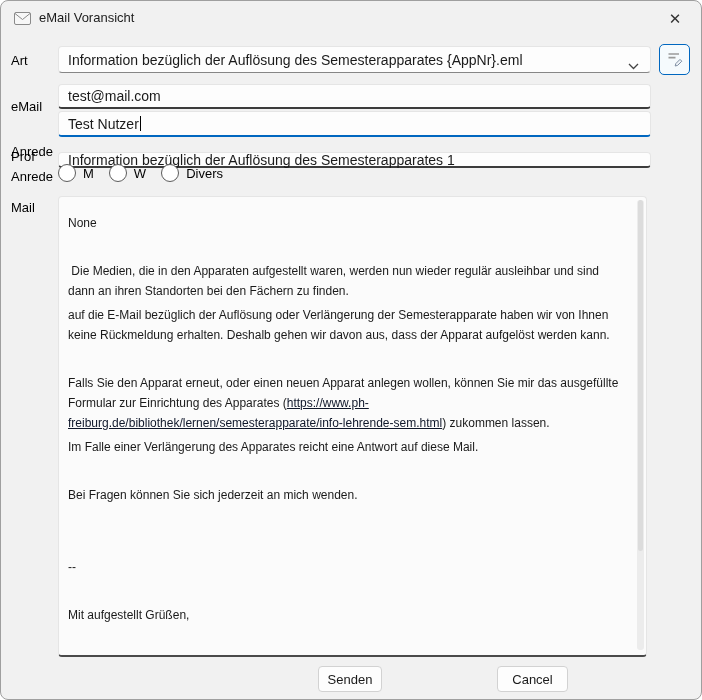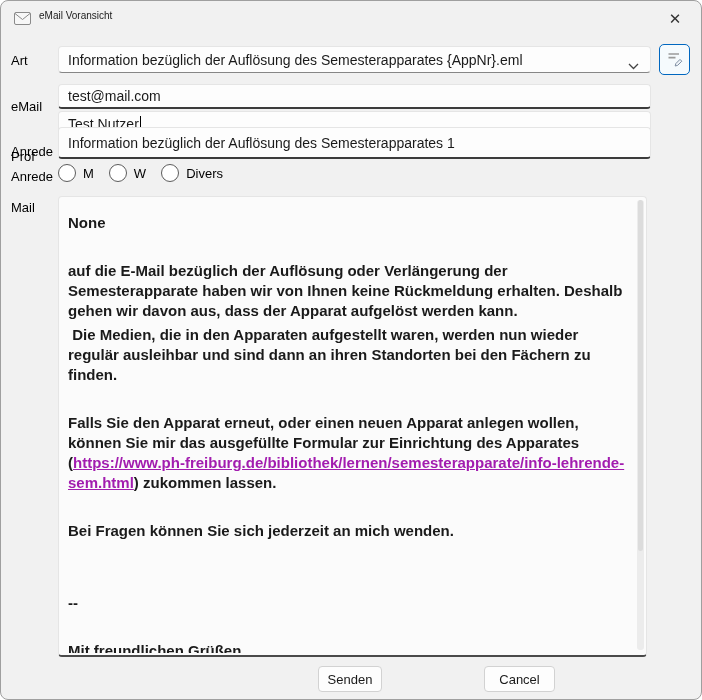--- a/index.html
+++ b/index.html
@@ -4,21 +4,21 @@
 <style>
   html,body{margin:0;padding:0;background:#ffffff;}
   .window{
     position:relative;width:702px;height:700px;box-sizing:border-box;
     background:#f1f1f1;border:1px solid #9f9f9f;border-radius:8px;overflow:hidden;
     font-family:"Liberation Sans",sans-serif;color:#1a1a1a;
   }
   
   .titlebar{position:absolute;left:0;top:0;right:0;height:34px;}
   .mail-icon{position:absolute;left:13px;top:10px;}
-  .win-title{position:absolute;left:38px;top:9px;font-size:10px;color:#1b1b1b;}
+  .win-title{position:absolute;left:38px;top:9px;font-size:13px;color:#1b1b1b;}
   .close-btn{
     position:absolute;right:10px;top:5px;width:32px;height:26px;
     display:flex;align-items:center;justify-content:center;
     font-size:15px;color:#333;cursor:default;background:transparent;border:none;
   }
   
   .lbl{position:absolute;font-size:13px;color:#000;}
   .lbl-art{left:10px;top:52px;}
   .lbl-email{left:10px;top:89px;margin-top:9px;}
   .lbl-prof{left:10px;top:116px;margin-top:32px;}
@@ -33,54 +33,54 @@
   }
   .combo{top:45px;height:27px;border-bottom:1px solid #868686;padding-right:30px;}
   .combo .chevron{position:absolute;right:11px;top:10px;}
   .edit-btn{
     position:absolute;left:658px;top:43px;width:31px;height:31px;box-sizing:border-box;
     background:#f5fafd;border:1px solid #0067c0;border-radius:5px;
     display:flex;align-items:center;justify-content:center;padding:0;
   }
   .inp-email{top:83px;height:25px;border-bottom:2px solid #3c3c3c;text-align:right;}
   .inp-prof{top:110px;height:26px;border-bottom:2px solid #0067c0;}
-  .inp-betreff{top:126px;height:32px;border-bottom:2px solid #3c3c3c;}
+  .inp-betreff{top:151px;height:16px;border-bottom:2px solid #3c3c3c;}
   .caret{display:inline-block;width:1px;height:15px;background:#000;margin-left:1px;vertical-align:middle;}
   
   .radio-group{position:absolute;left:57px;top:163px;display:flex;align-items:center;}
   .radio-item{display:flex;align-items:center;margin-right:15px;}
   .radio-circle{
     width:18px;height:18px;border:1px solid #5c5c5c;border-radius:50%;
     background:#fff;box-sizing:border-box;margin-right:7px;
   }
   .radio-label{font-size:13px;color:#000;}
   
   .mailbox{
     position:absolute;left:57px;top:195px;width:589px;height:461px;box-sizing:border-box;
     background:#fbfbfb;border:1px solid #e5e5e5;border-bottom:2px solid #4a4a4a;
     border-radius:4px;overflow:hidden;
   }
   .mail-inner{position:absolute;left:0;top:0;right:16px;bottom:2px;padding:16px 4px 0 9px;overflow:hidden;}
-  .mail-line{min-height:20px;line-height:20px;margin-bottom:4px;white-space:pre-wrap;font-size:15px;color:#1a1a1a;font-weight:bold;}
+  .mail-line{min-height:20px;line-height:20px;margin-bottom:4px;white-space:pre-wrap;font-size:12px;color:#1a1a1a;}
   .mail-line:last-child{margin-bottom:0;}
-  .mail-link{color:#a21caf;text-decoration:underline;cursor:pointer;}
+  .mail-link{color:#0f172a;text-decoration:underline;cursor:pointer;}
   .scrollbar-track{
     position:absolute;right:2px;top:3px;bottom:5px;width:7px;
     background:#ececec;border-radius:3px;
   }
   .scrollbar-thumb{position:absolute;left:1px;right:1px;top:0;height:78%;background:#dcdcdc;border-radius:3px;}
   
   .btn{
     position:absolute;top:665px;height:24px;box-sizing:border-box;
     background:#fdfdfd;border:1px solid #d2d2d2;border-radius:4px;
     font-size:13px;color:#1a1a1a;display:flex;align-items:center;justify-content:center;
     font-family:"Liberation Sans",sans-serif;padding:12px;
   }
   .btn-send{left:317px;width:64px;}
-  .btn-cancel{left:483px;width:71px;}
+  .btn-cancel{left:496px;width:71px;}
 </style>
 </head>
 <body>
 
 <div class="window">
 
   <div class="titlebar">
     <span class="mail-icon">
       <svg width="17" height="13" viewBox="0 0 17 13">
         <rect x="0.5" y="0.5" width="16" height="12" rx="1.5" fill="#f7f7f7" stroke="#8a8a8a"></rect>
@@ -140,31 +140,32 @@
         <span class="radio-circle"></span>
         <span class="radio-label">Divers</span>
       </span>
     </div>
 
   <span class="lbl lbl-mail">Mail</span>
   <div class="mailbox">
     <div class="mail-inner">
         <div class="mail-line">None</div>
         <div class="mail-line">&nbsp;</div>
+        <div class="mail-line"> Die Medien, die in den Apparaten aufgestellt waren, werden nun wieder regulär ausleihbar und sind dann an ihren Standorten bei den Fächern zu finden.</div>
         <div class="mail-line">auf die E-Mail bezüglich der Auflösung oder Verlängerung der Semesterapparate haben wir von Ihnen keine Rückmeldung erhalten. Deshalb gehen wir davon aus, dass der Apparat aufgelöst werden kann.</div>
-        <div class="mail-line"> Die Medien, die in den Apparaten aufgestellt waren, werden nun wieder regulär ausleihbar und sind dann an ihren Standorten bei den Fächern zu finden.</div>
         <div class="mail-line">&nbsp;</div>
         <div class="mail-line">Falls Sie den Apparat erneut, oder einen neuen Apparat anlegen wollen, können Sie mir das ausgefüllte Formular zur Einrichtung des Apparates (<a class="mail-link">https://www.ph-freiburg.de/bibliothek/lernen/semesterapparate/info-lehrende-sem.html</a>) zukommen lassen.</div>
+        <div class="mail-line">Im Falle einer Verlängerung des Apparates reicht eine Antwort auf diese Mail.</div>
         <div class="mail-line">&nbsp;</div>
         <div class="mail-line">Bei Fragen können Sie sich jederzeit an mich wenden.</div>
         <div class="mail-line">&nbsp;</div>
         <div class="mail-line">&nbsp;</div>
         <div class="mail-line">--</div>
         <div class="mail-line">&nbsp;</div>
-        <div class="mail-line">Mit freundlichen Grüßen,</div>
+        <div class="mail-line">Mit aufgestellt Grüßen,</div>
         <div class="mail-line">&nbsp;</div>
       </div>
     <div class="scrollbar-track">
       <div class="scrollbar-thumb"></div>
     </div>
   </div>
 
   <button class="btn btn-send">Senden</button>
   <button class="btn btn-cancel">Cancel</button>
 

